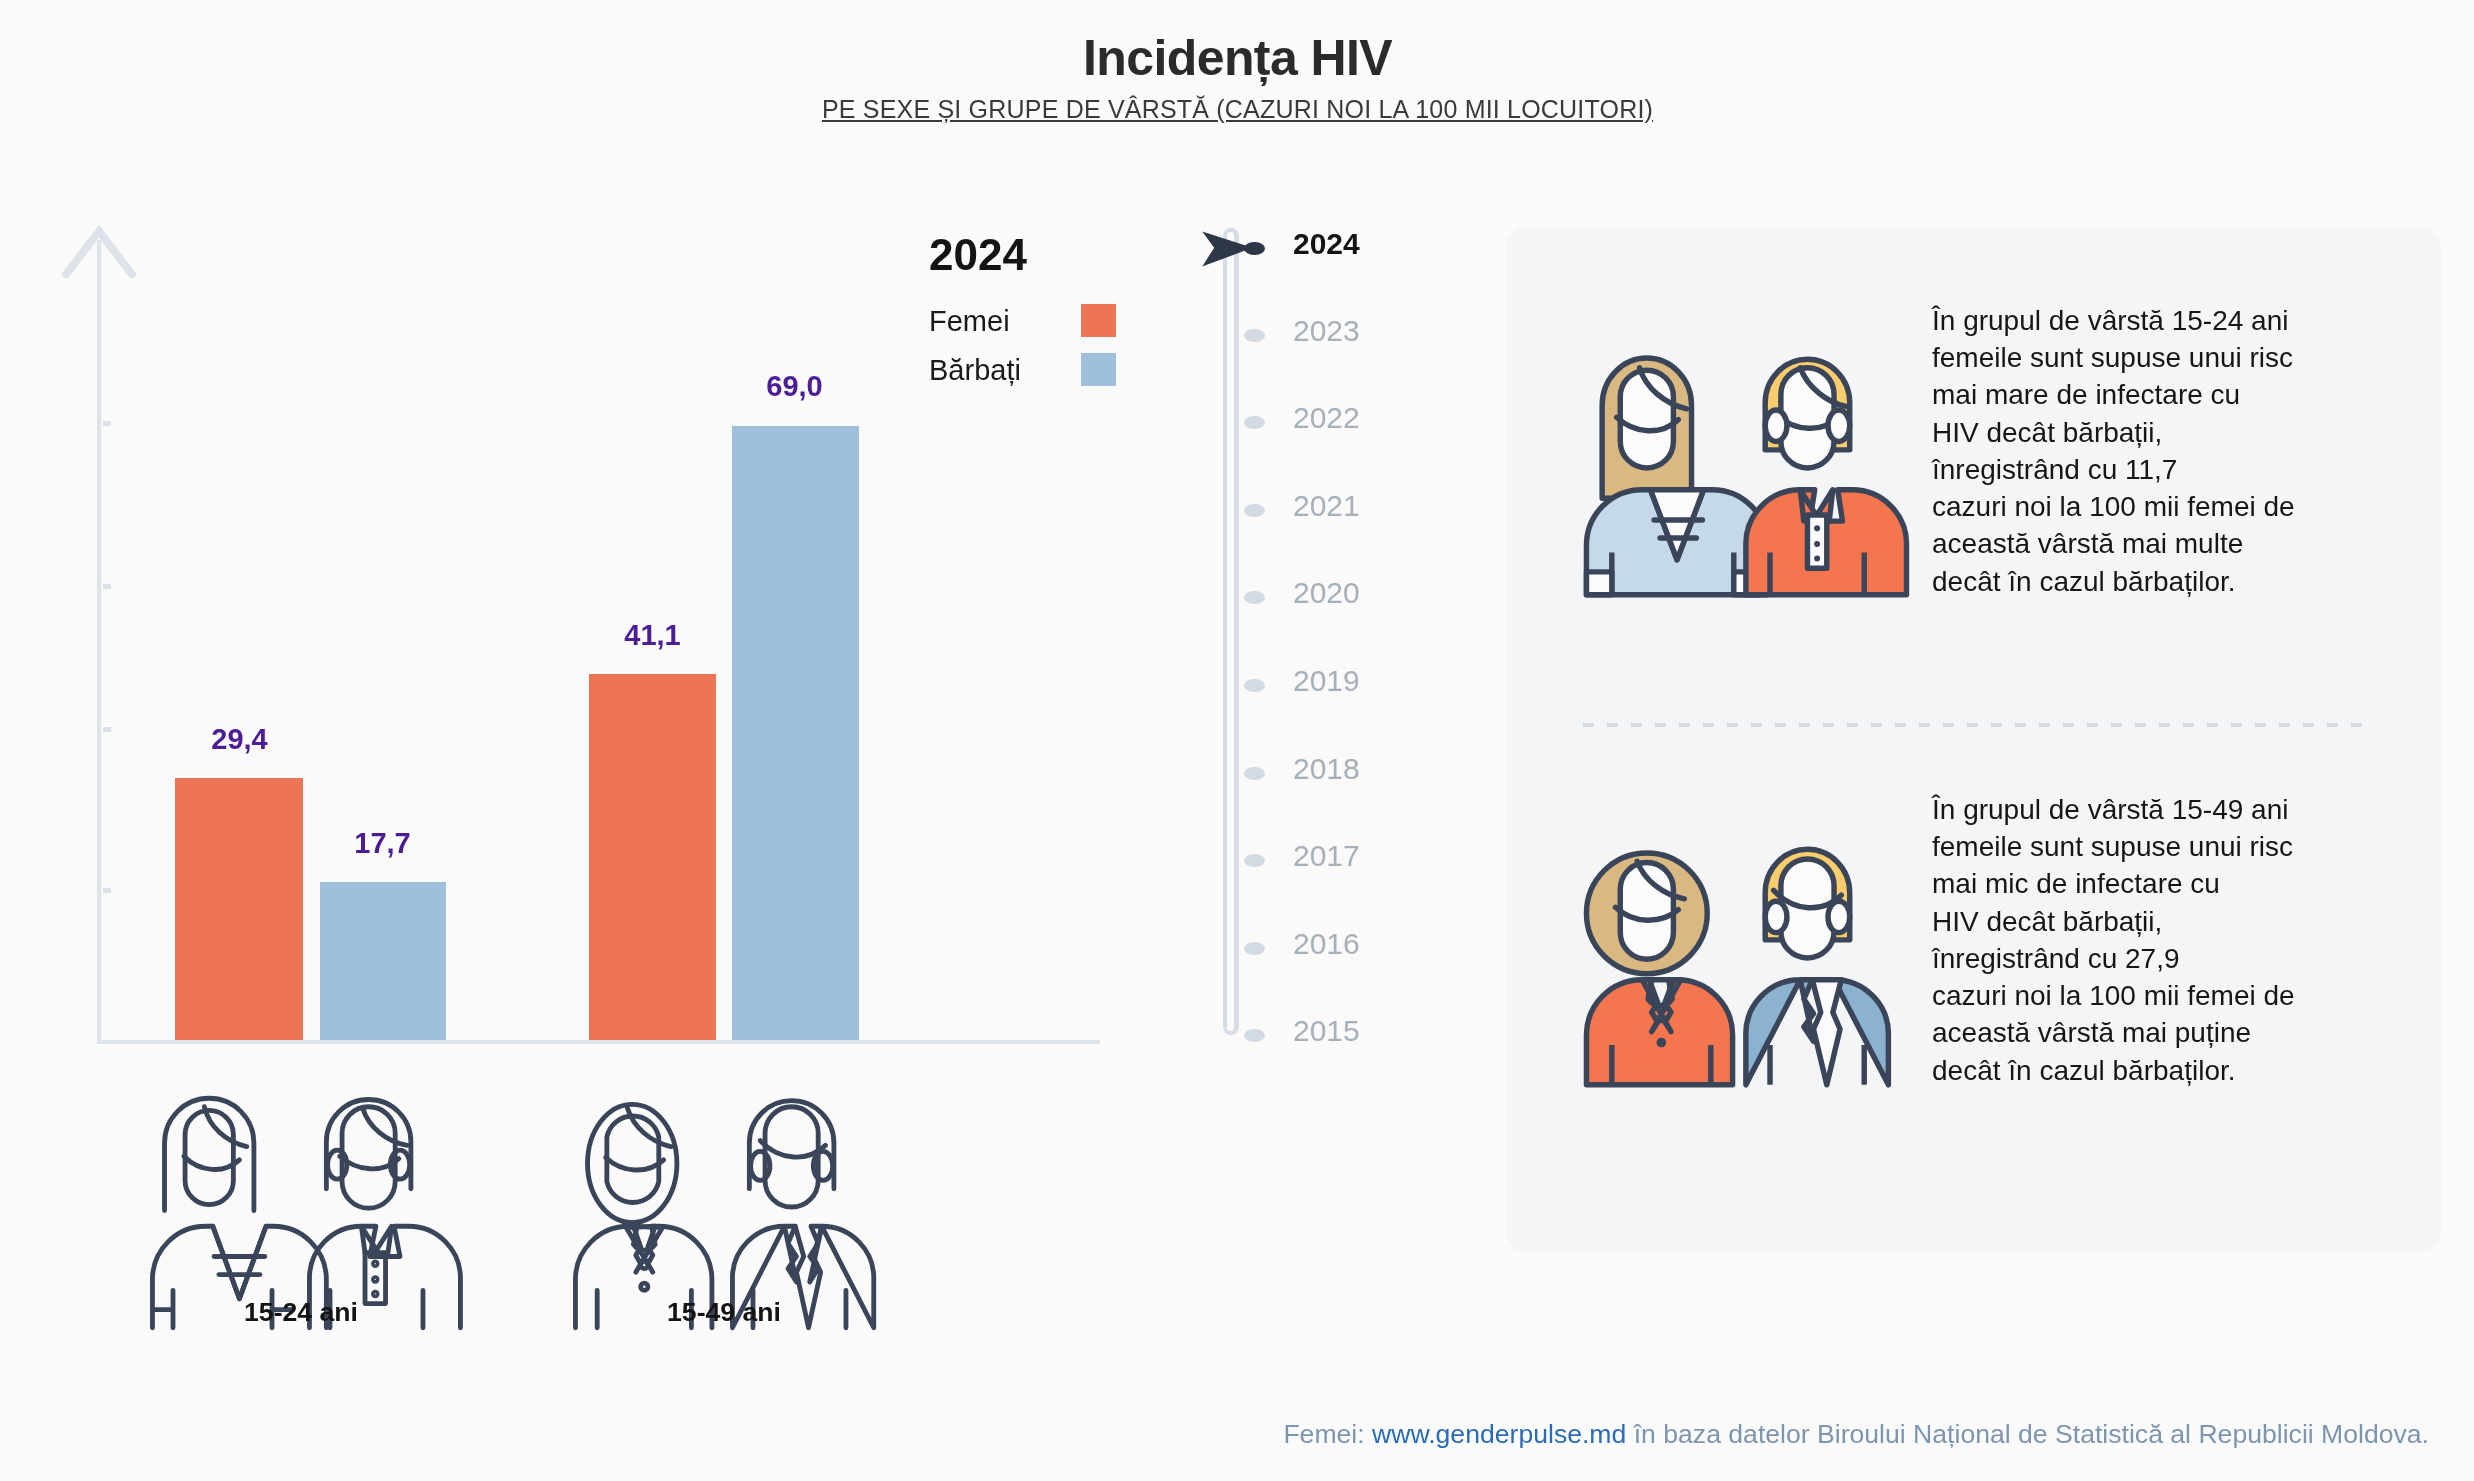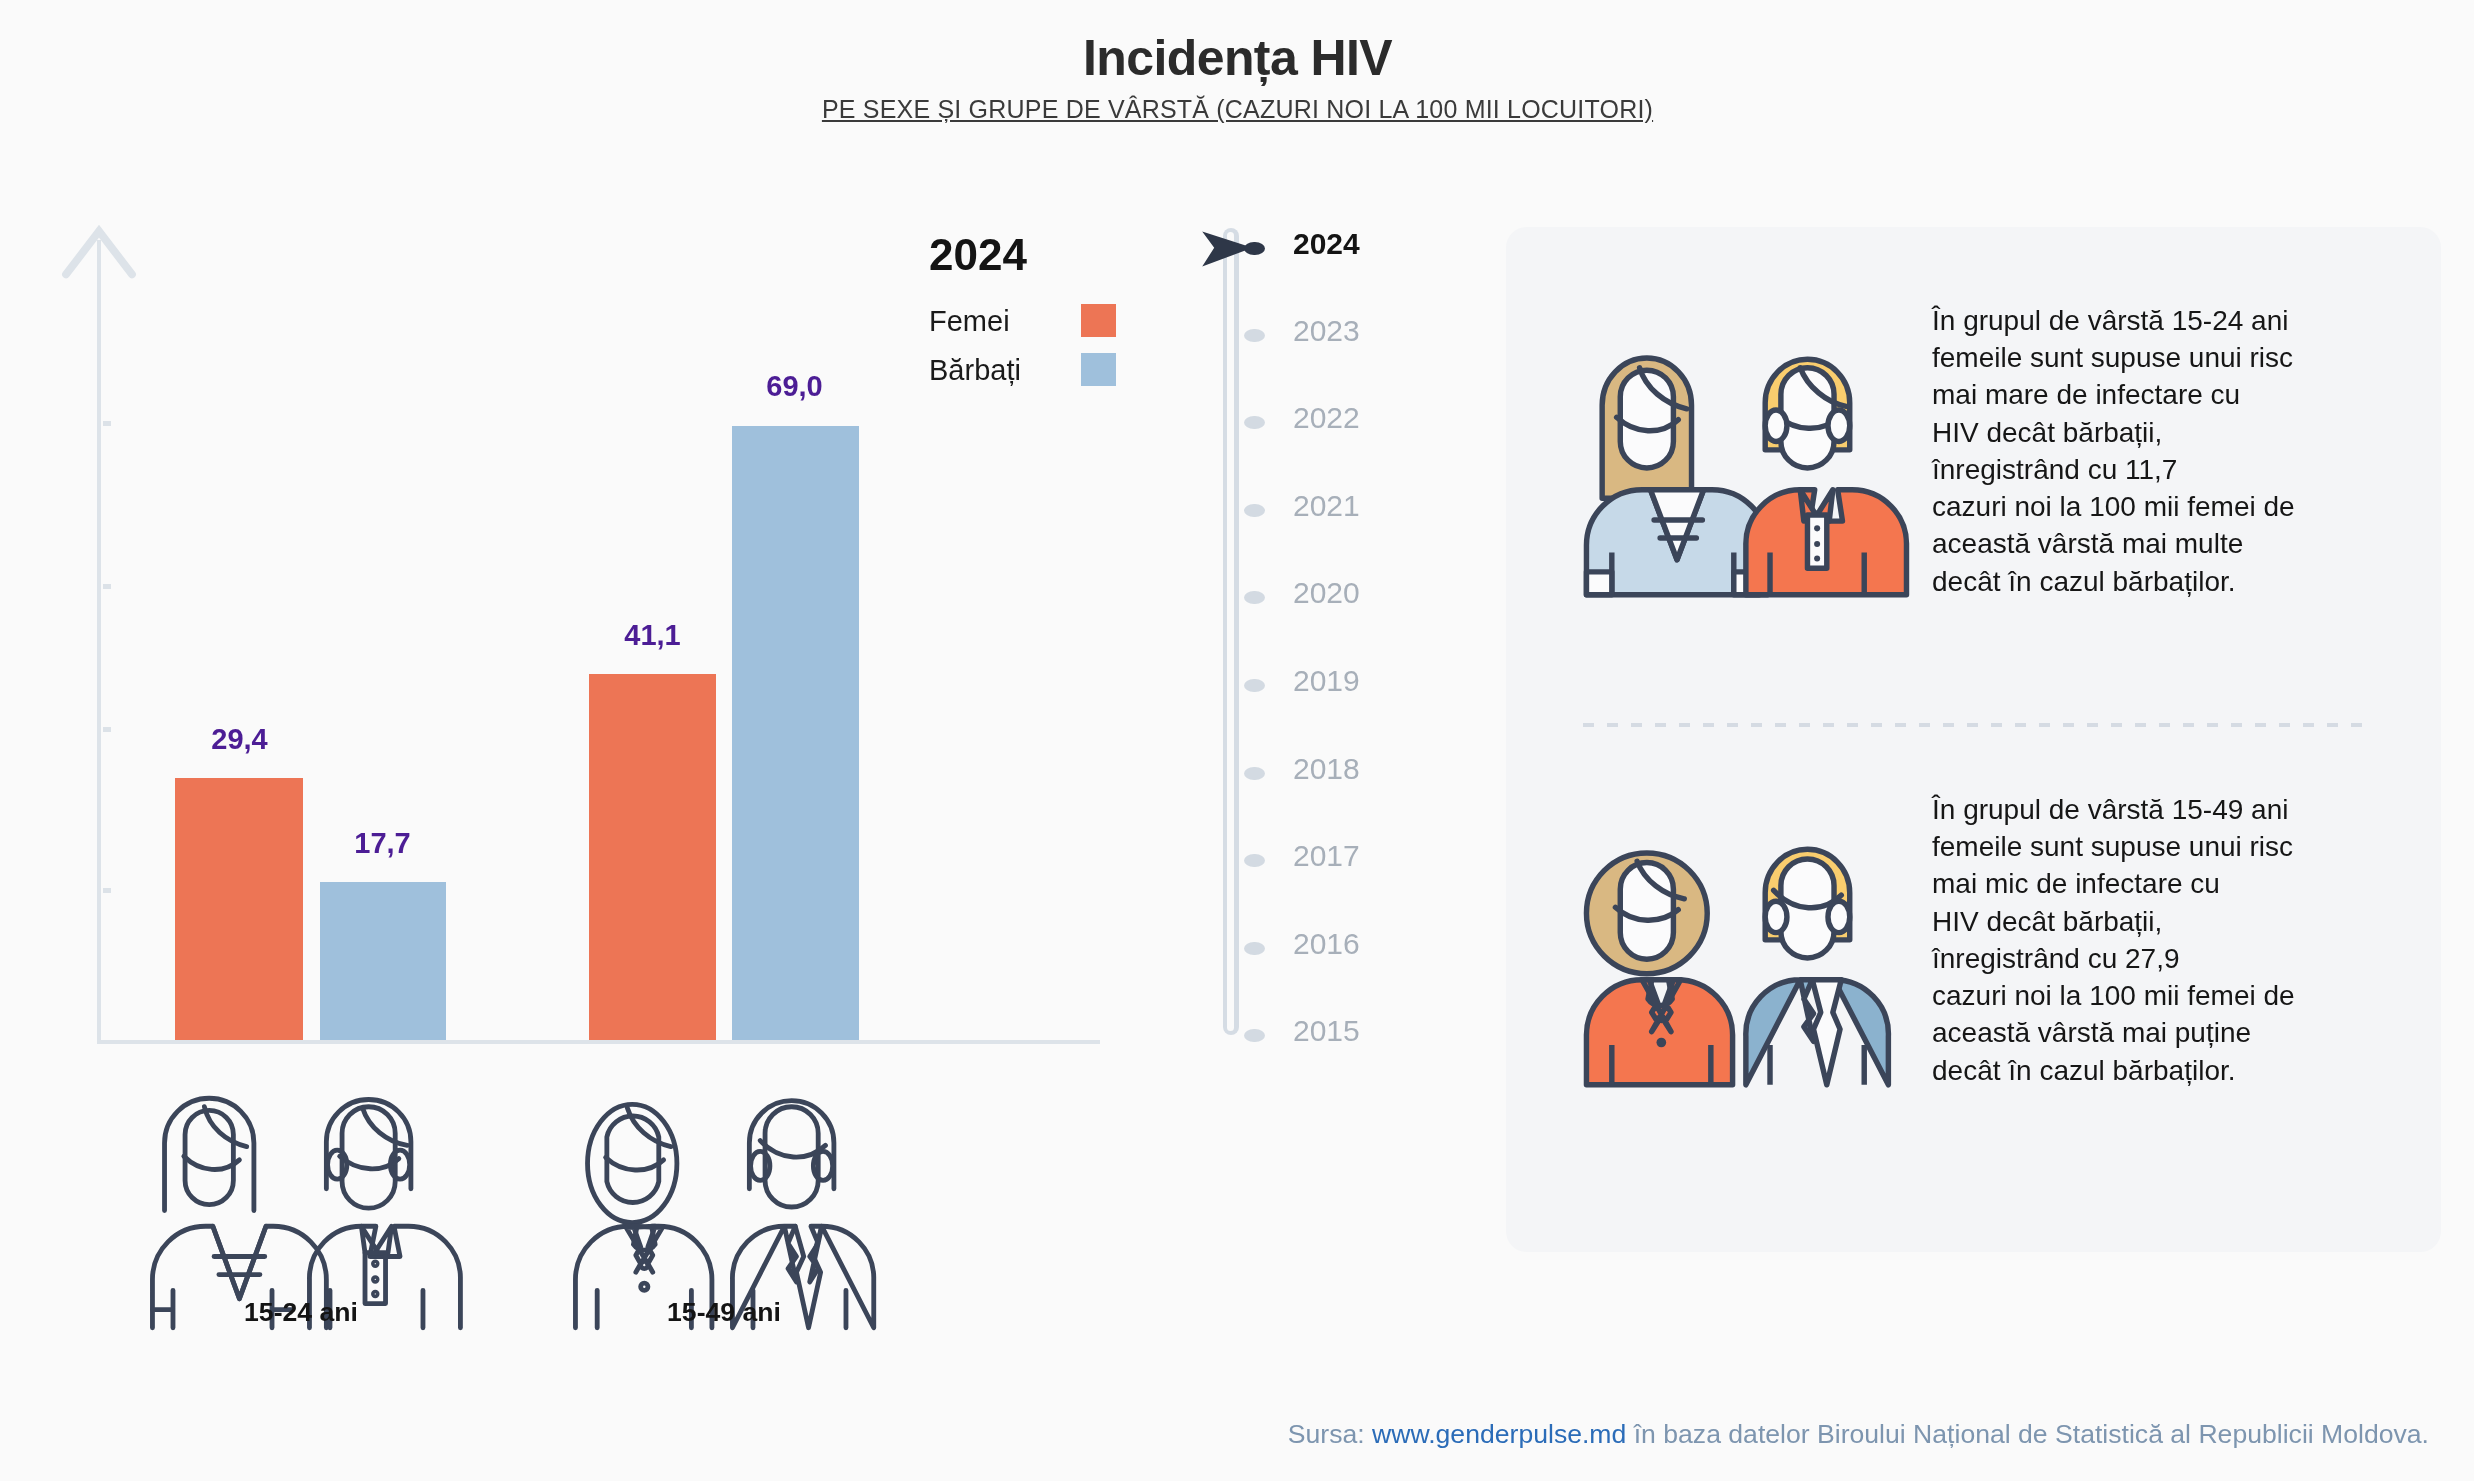--- a/index.html
+++ b/index.html
@@ -367,17 +367,17 @@
   <div class="info-text" style="left:1932px; top:791px; width:483px;">În grupul de vârstă 15-49 ani
 femeile sunt supuse unui risc
 mai mic de infectare cu
  HIV decât bărbații,
  înregistrând cu 27,9
 cazuri noi la 100 mii femei de
 această vârstă mai puține
 decât în cazul bărbaților.</div>
 
   <div class="footer">
-    <span>Sursa: </span><span class="link">www.genderpulse.md</span><span> în baza datelor Biroului Național de Statistică al Republicii Moldova.</span>
+    <span>Femei: </span><span class="link">www.genderpulse.md</span><span> în baza datelor Biroului Național de Statistică al Republicii Moldova.</span>
   </div>
 
 </div>
 
 
 </body></html>

